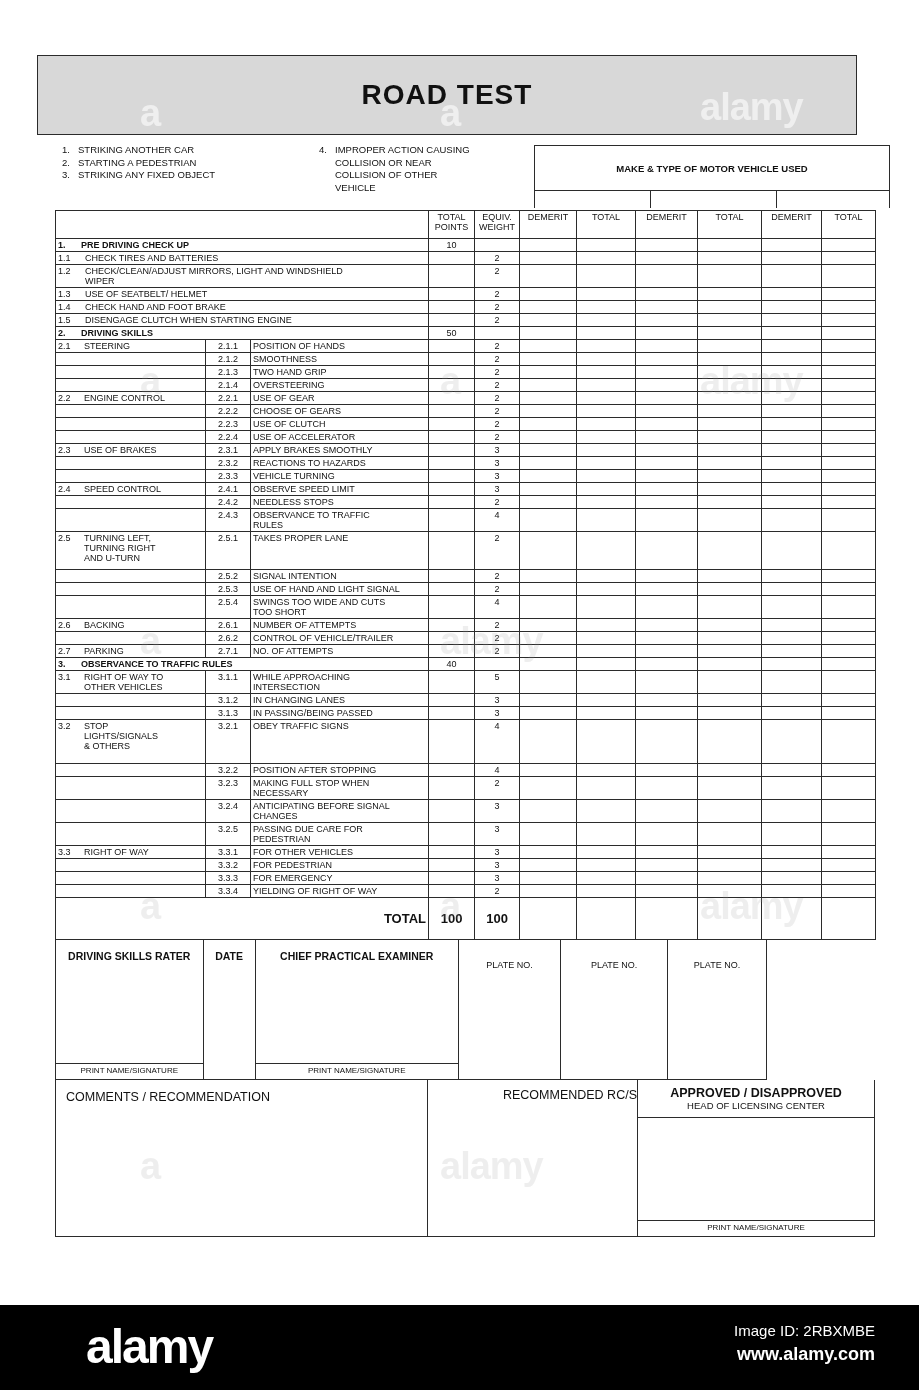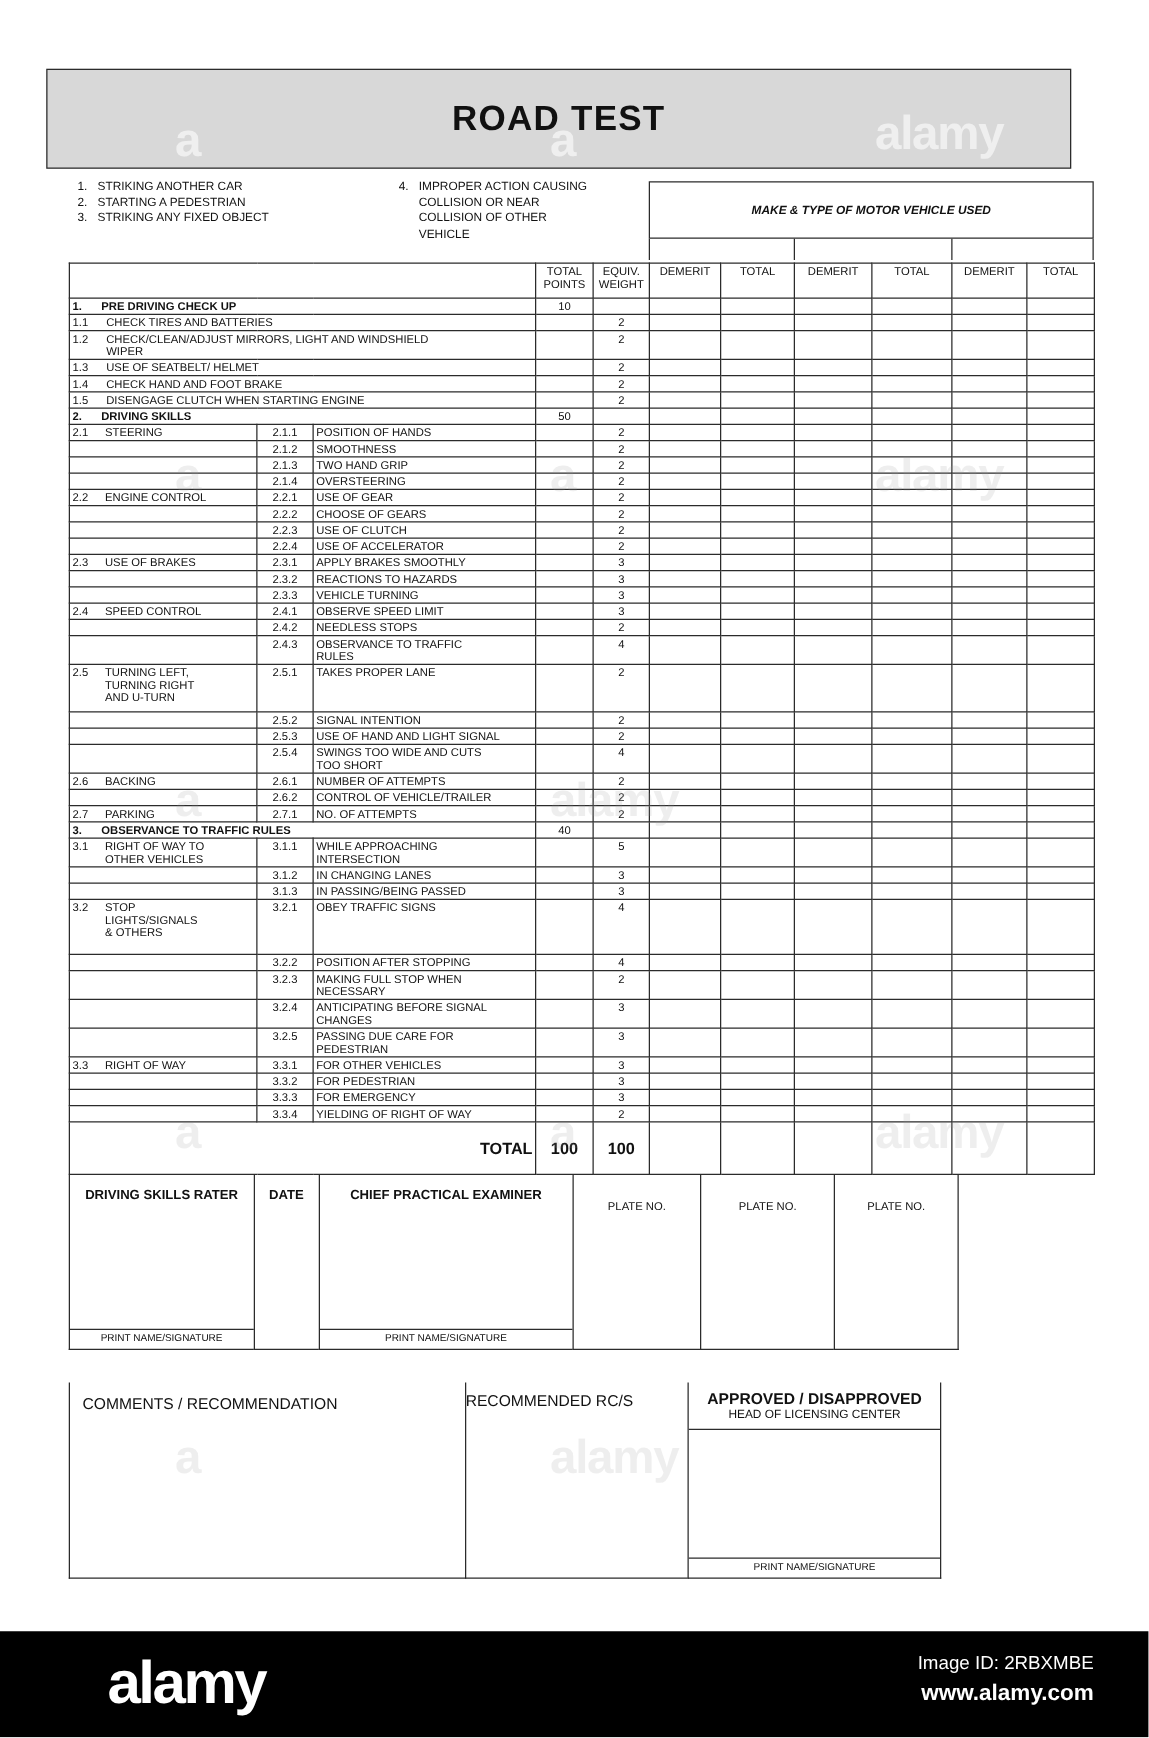--- a/index.html
+++ b/index.html
@@ -12,21 +12,21 @@
   .title-box span{font-weight:bold;font-size:28px;letter-spacing:1px;}
   
   .violations{position:absolute;left:62px;top:144px;width:420px;font-size:9.5px;line-height:12.5px;}
   .v-col{position:absolute;top:0;}
   .v-col.left{left:0;}
   .v-col.right{left:221px;margin-left:36px;}
   .v-item{white-space:nowrap;}
   .v-num{display:inline-block;width:16px;vertical-align:top;}
   .v-text{display:inline-block;white-space:pre-line;vertical-align:top;}
   
-  .vehicle-block{position:absolute;left:519px;top:145px;width:356px;box-sizing:border-box;font-style:italic;}
+  .vehicle-block{position:absolute;left:534px;top:145px;width:356px;box-sizing:border-box;}
   .veh-title{border:1px solid #2b2b2b;box-sizing:border-box;height:46px;display:flex;
              align-items:center;justify-content:center;font-weight:bold;font-size:9.5px;text-align:center;}
   .veh-row{display:flex;height:17px;}
   .veh-cell{box-sizing:border-box;border-left:1px solid #2b2b2b;}
   .veh-cell:last-child{border-right:1px solid #2b2b2b;}
   
   .form-flow{position:absolute;left:55px;top:210px;width:820px;}
   table.score{border-collapse:collapse;table-layout:fixed;width:820px;}
   table.score td{border:1px solid #2b2b2b;padding:1px 2px;vertical-align:top;
                  font-size:9px;line-height:10px;box-sizing:border-box;overflow:hidden;}
@@ -50,26 +50,26 @@
   
   .sig-band{display:flex;height:140px;width:712px;}
   .sigbox{box-sizing:border-box;border-left:1px solid #2b2b2b;border-bottom:1px solid #2b2b2b;
           display:flex;flex-direction:column;}
   .sigbox:last-child{border-right:1px solid #2b2b2b;}
   .sig-label{font-weight:bold;font-size:10.5px;text-align:center;padding-top:10px;}
   .spacer{flex:1;}
   .strip{border-top:1px solid #2b2b2b;height:15px;font-size:8px;text-align:center;line-height:14px;}
   .plate-label{font-size:9px;text-align:center;padding-top:20px;}
   
-  .bottom-band{display:flex;height:157px;width:698px;margin-top:26px;}
+  .bottom-band{display:flex;height:157px;width:820px;}
   .botbox{box-sizing:border-box;border-left:1px solid #2b2b2b;border-bottom:1px solid #2b2b2b;
           display:flex;flex-direction:column;}
   .botbox:last-child{border-right:1px solid #2b2b2b;}
   .comments-label{font-size:12.5px;padding:10px 0 0 10px;}
-  .rec-label{font-size:12.5px;text-align:left;padding-top:8px;}
+  .rec-label{font-size:12.5px;text-align:right;padding-top:8px;}
   .app-head{border-bottom:1px solid #2b2b2b;text-align:center;padding:6px 2px 5px;}
   .app-title{font-weight:bold;font-size:12.5px;line-height:14px;}
   .app-sub{font-size:9.5px;line-height:12px;}
   
   .wm{position:absolute;font-weight:bold;pointer-events:none;font-size:38px;letter-spacing:-1px;}
   .wm-light{color:#ffffff;opacity:.6;}
   .wm-gray{color:#9a9a9a;opacity:.16;}
   
   .alamy-bar{position:absolute;left:0;top:1305px;width:919px;height:85px;background:#000;}
   .alamy-logo{position:absolute;left:86px;top:14px;color:#fff;font-weight:bold;

